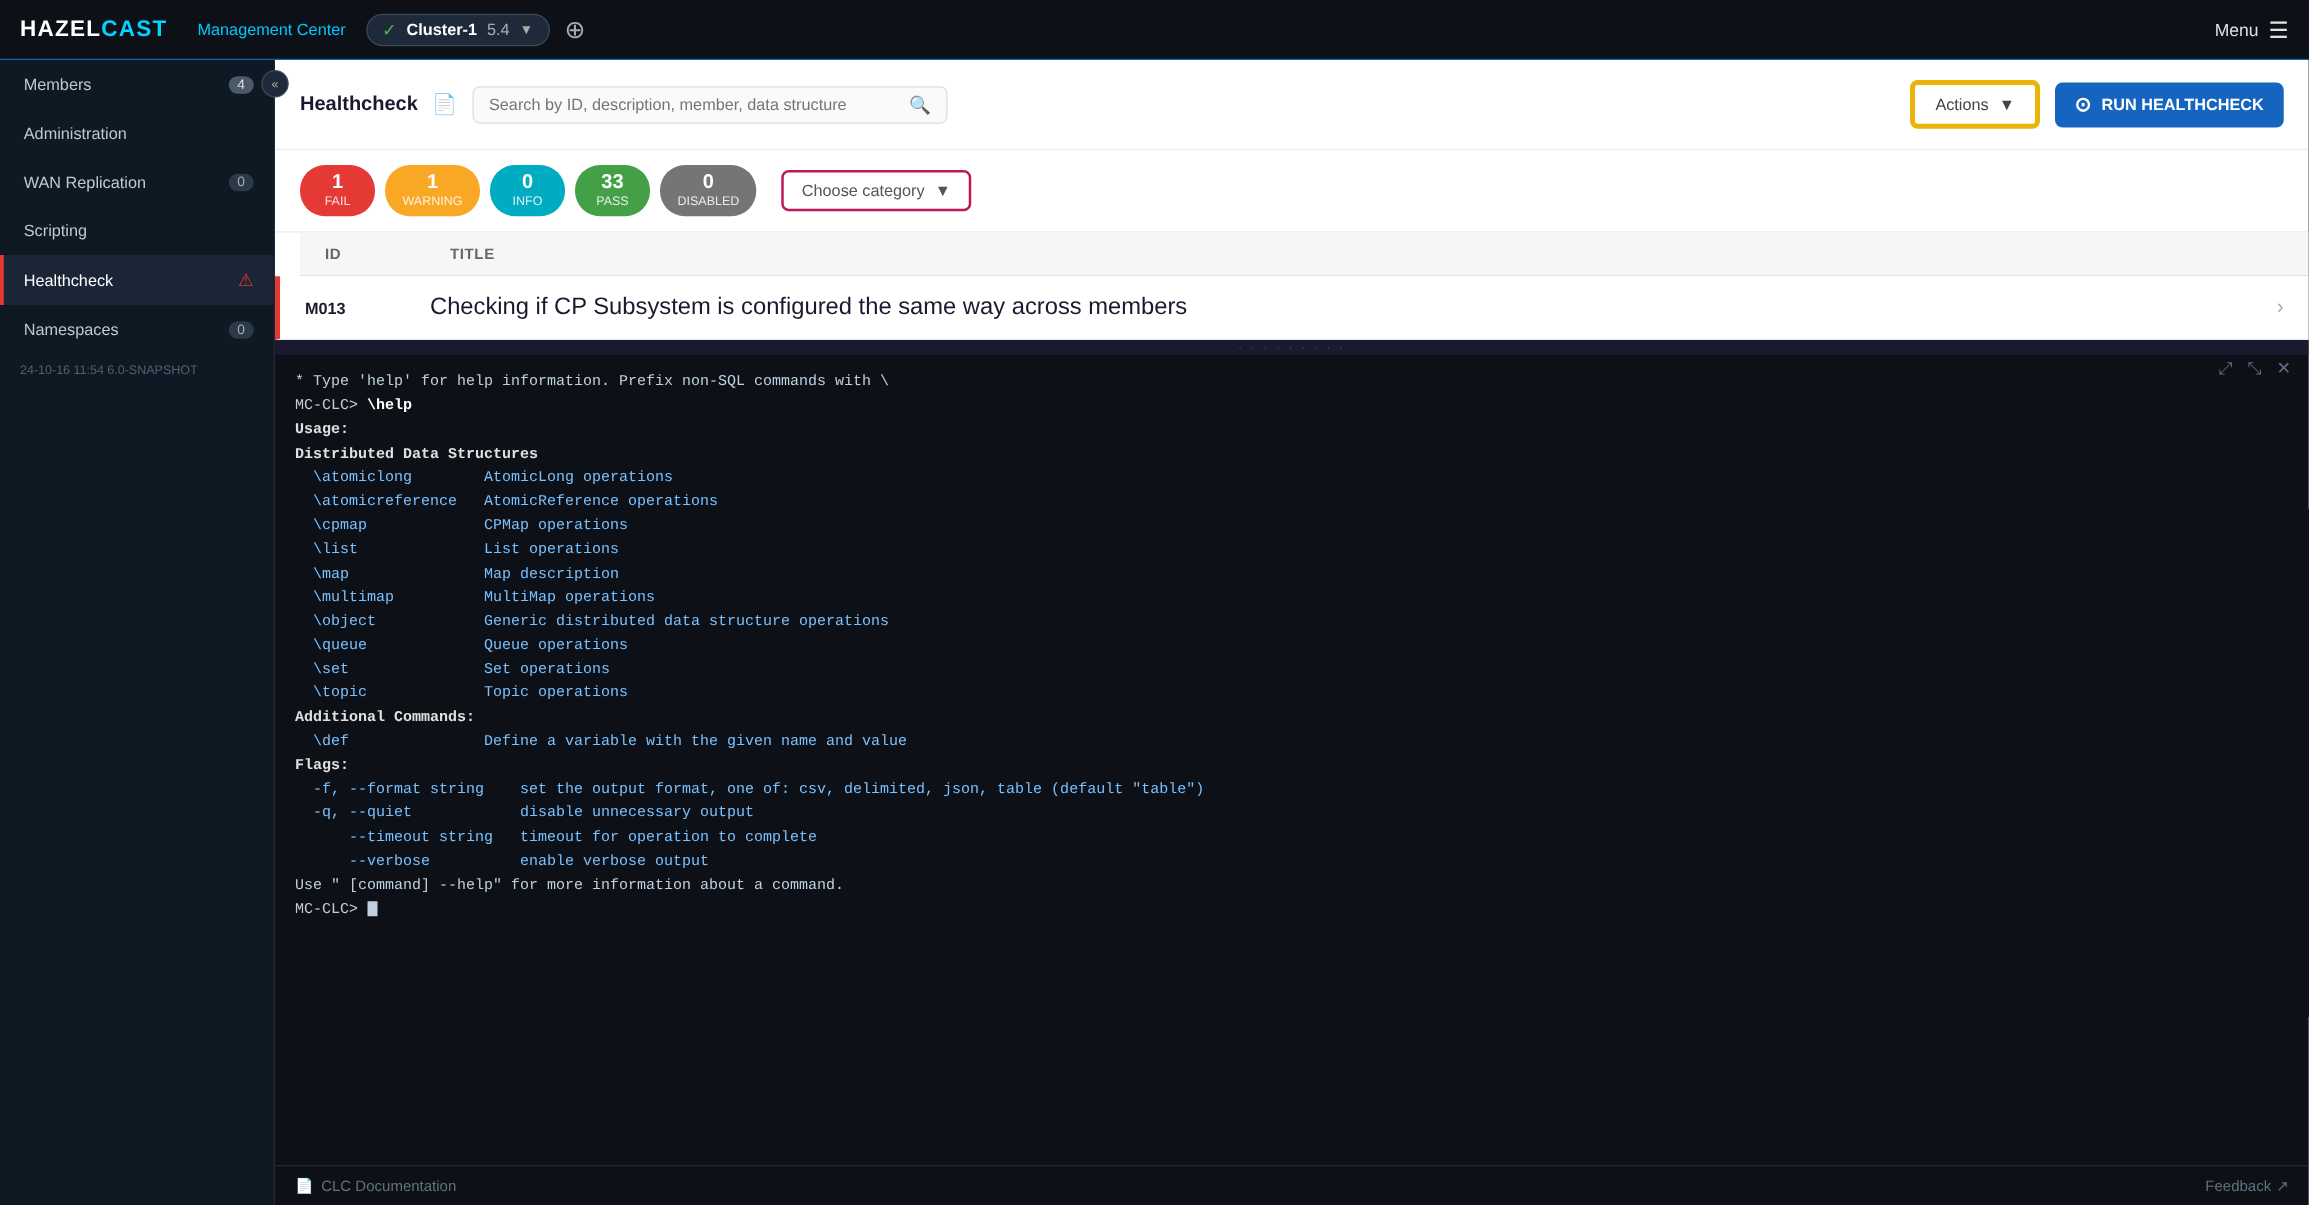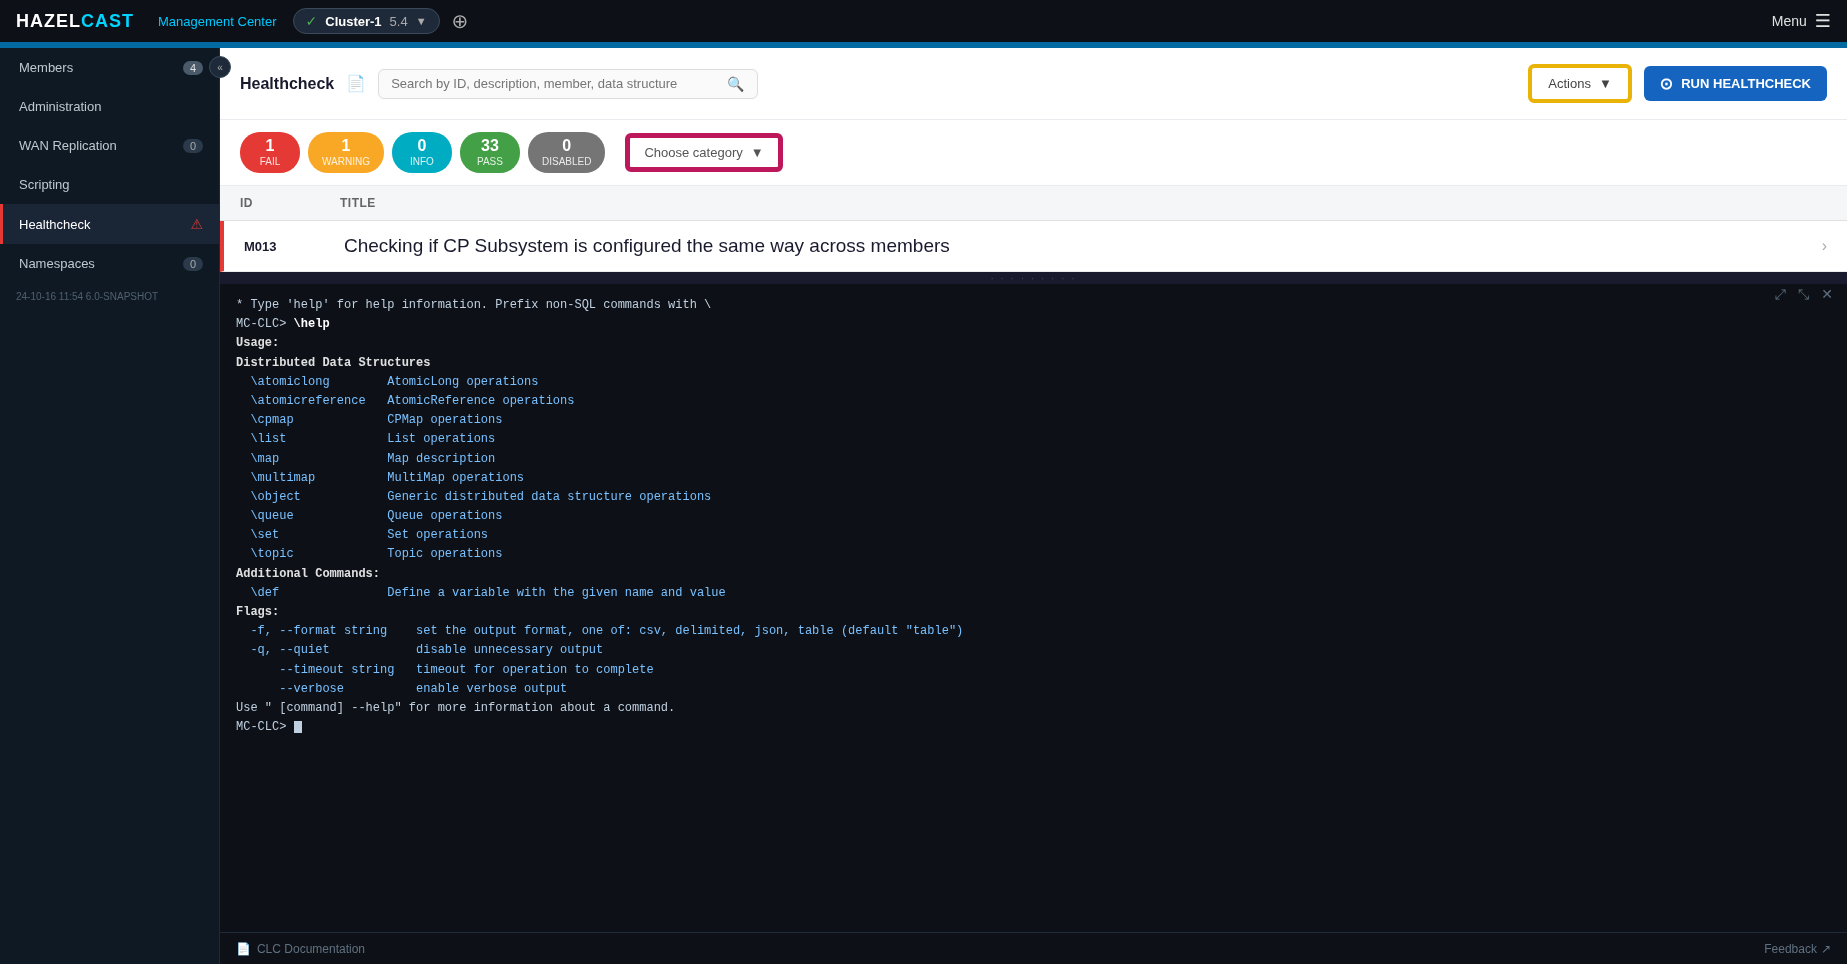--- a/index.html
+++ b/index.html
@@ -6,21 +6,21 @@
     body { font-family: -apple-system, BlinkMacSystemFont, 'Segoe UI', sans-serif; background: #1a1a2e; color: #e0e0e0; height: 964px; overflow: hidden; display: flex; flex-direction: column; }
 
     
     .top-nav {
       background: #0d1117;
       display: flex;
       align-items: center;
       padding: 0 16px;
       height: 48px;
       flex-shrink: 0;
-      border-bottom: 6px solid #0369a1;
+      border-bottom: 1px solid #0369a1;
     }
     .logo {
       display: flex;
       align-items: center;
       margin-right: 24px;
     }
     .logo-text {
       color: #fff;
       font-size: 18px;
       font-weight: 700;
@@ -232,21 +232,21 @@
     .stat-badge.warning { background: #f9a825; }
     .stat-badge.info { background: #00acc1; }
     .stat-badge.pass { background: #43a047; }
     .stat-badge.disabled { background: #757575; }
     .stat-number { font-size: 16px; font-weight: 700; color: #fff; line-height: 1; }
     .stat-label { font-size: 10px; color: rgba(255,255,255,0.85); text-transform: uppercase; margin-top: 2px; }
 
     .category-select {
       display: flex;
       align-items: center;
-      border: 5px solid #be185d;
+      border: 2px solid #be185d;
       border-radius: 6px;
       padding: 7px 14px;
       gap: 8px;
       font-size: 13px;
       color: #555;
       cursor: pointer;
       background: #fff;
       margin-left: 12px;
     }
 
@@ -254,20 +254,21 @@
     .table-header {
       display: flex;
       padding: 10px 20px;
       background: #f5f6f8;
       border-bottom: 1px solid #e0e0e0;
       font-size: 12px;
       font-weight: 600;
       color: #666;
       text-transform: uppercase;
       letter-spacing: 0.5px;
+      margin-left: 20px;
     }
     .col-id { width: 100px; }
     .col-title { flex: 1; }
     .col-expand { width: 30px; }
 
     .table-row {
       display: flex;
       align-items: center;
       padding: 14px 20px;
       background: #fff;

